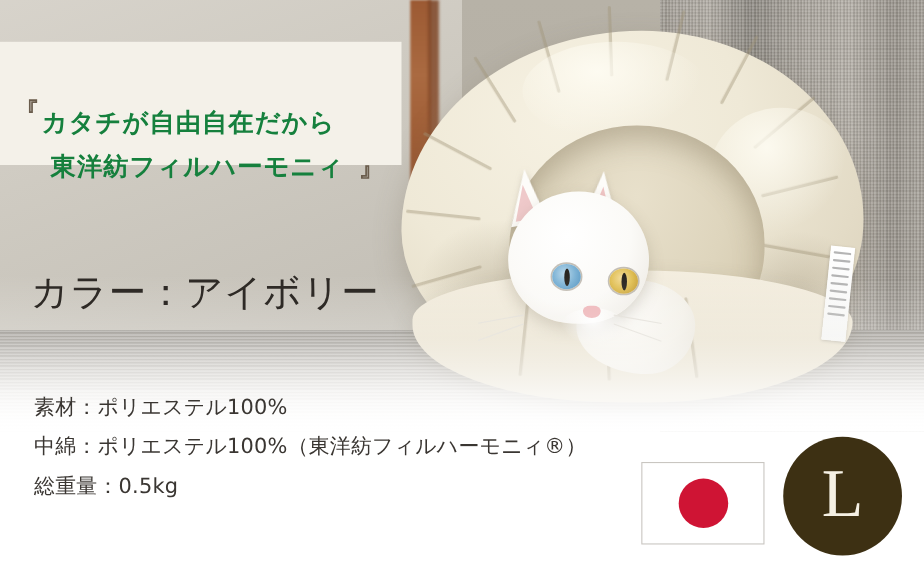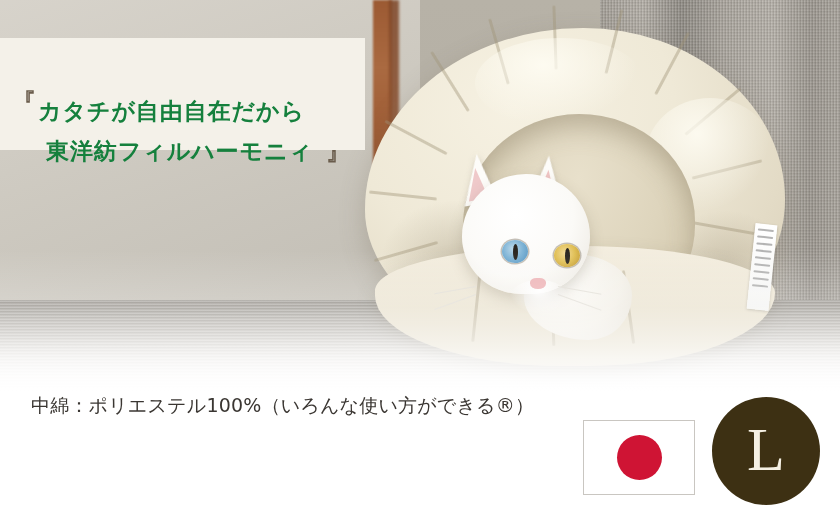--- a/index.html
+++ b/index.html
@@ -300,22 +300,25 @@
 
   <div class="banner">
     <div class="banner-inner">
       <span class="qmark qopen">『</span>
       <div class="banner-l1">カタチが自由自在だから</div>
       <div class="banner-l2">東洋紡フィルハーモニィ</div>
       <span class="qmark qclose">』</span>
     </div>
   </div>
 
-
-  <div class="spec spec-fill">中綿：ポリエステル100%（いろんな使い方ができる®）</div>
+  <div class="color-title">カラー：アイボリー</div>
+
+  <div class="spec spec-material">素材：ポリエステル100%</div>
+  <div class="spec spec-fill">中綿：ポリエステル100%（東洋紡フィルハーモニィ®）</div>
+  <div class="spec spec-weight">総重量：0.5kg</div>
 
   <div class="flag">
     <div class="flag-disc"></div>
   </div>
 
   <div class="size-badge">
     <span>L</span>
   </div>
 
 </div>

